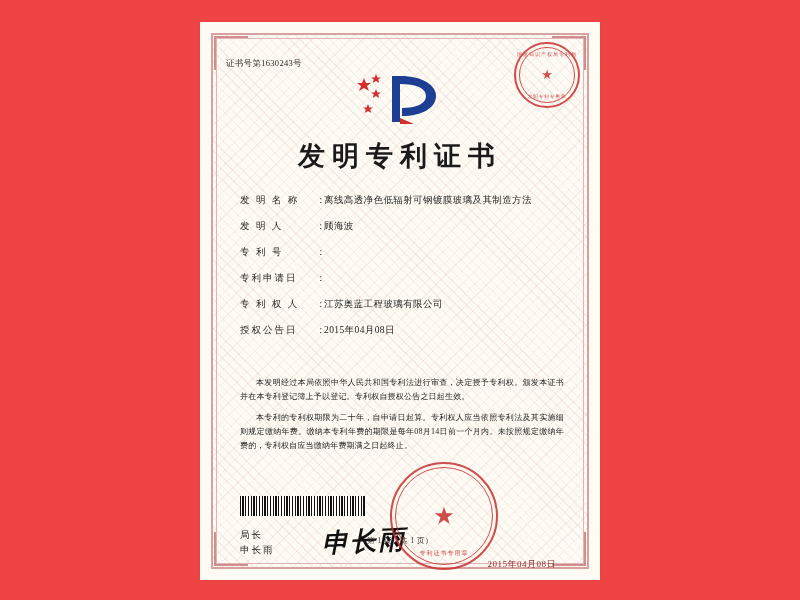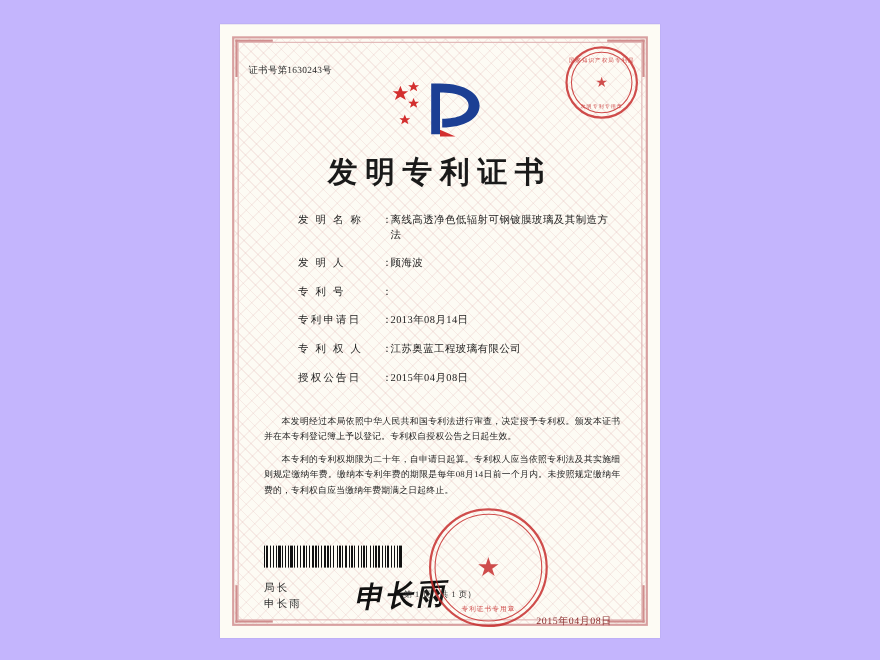--- a/index.html
+++ b/index.html
@@ -7,21 +7,21 @@
     padding: 0;
     width: 800px;
     height: 600px;
     background: #ffffff;
     font-family: "Liberation Serif", serif;
   }
   #page {
     position: relative;
     width: 800px;
     height: 600px;
-    background: #c4b5fd;
+    background: #ef4444;
     overflow: hidden;
   }
   
   .sheet {
     position: absolute;
     left: 200px;
     top: 22px;
     width: 400px;
     height: 558px;
     background: #fdfbf4;
@@ -103,21 +103,20 @@
     font-weight: bold;
     color: #1a1a1a;
     font-family: "Liberation Serif", serif;
   }
 
   .fields {
     position: absolute;
     top: 148px;
     left: 14px;
     right: 20px;
-    margin-left: 31px;
   }
   .field {
     display: flex;
     align-items: baseline;
     font-size: 9.5px;
     color: #1f1f1f;
     margin-bottom: 13px;
     letter-spacing: 0.5px;
   }
   .field .label {
@@ -289,21 +288,20 @@
           <span class="colon">：</span>
           <span class="value">顾海波</span>
         </div>
         <div class="field">
           <span class="label">专 利 号</span>
           <span class="colon">：</span>
         </div>
         <div class="field">
           <span class="label">专利申请日</span>
           <span class="colon">：</span>
-          <span class="value">2013年08月14日</span>
         </div>
         <div class="field">
           <span class="label">专 利 权 人</span>
           <span class="colon">：</span>
           <span class="value">江苏奥蓝工程玻璃有限公司</span>
         </div>
         <div class="field">
           <span class="label">授权公告日</span>
           <span class="colon">：</span>
           <span class="value">2015年04月08日</span>

